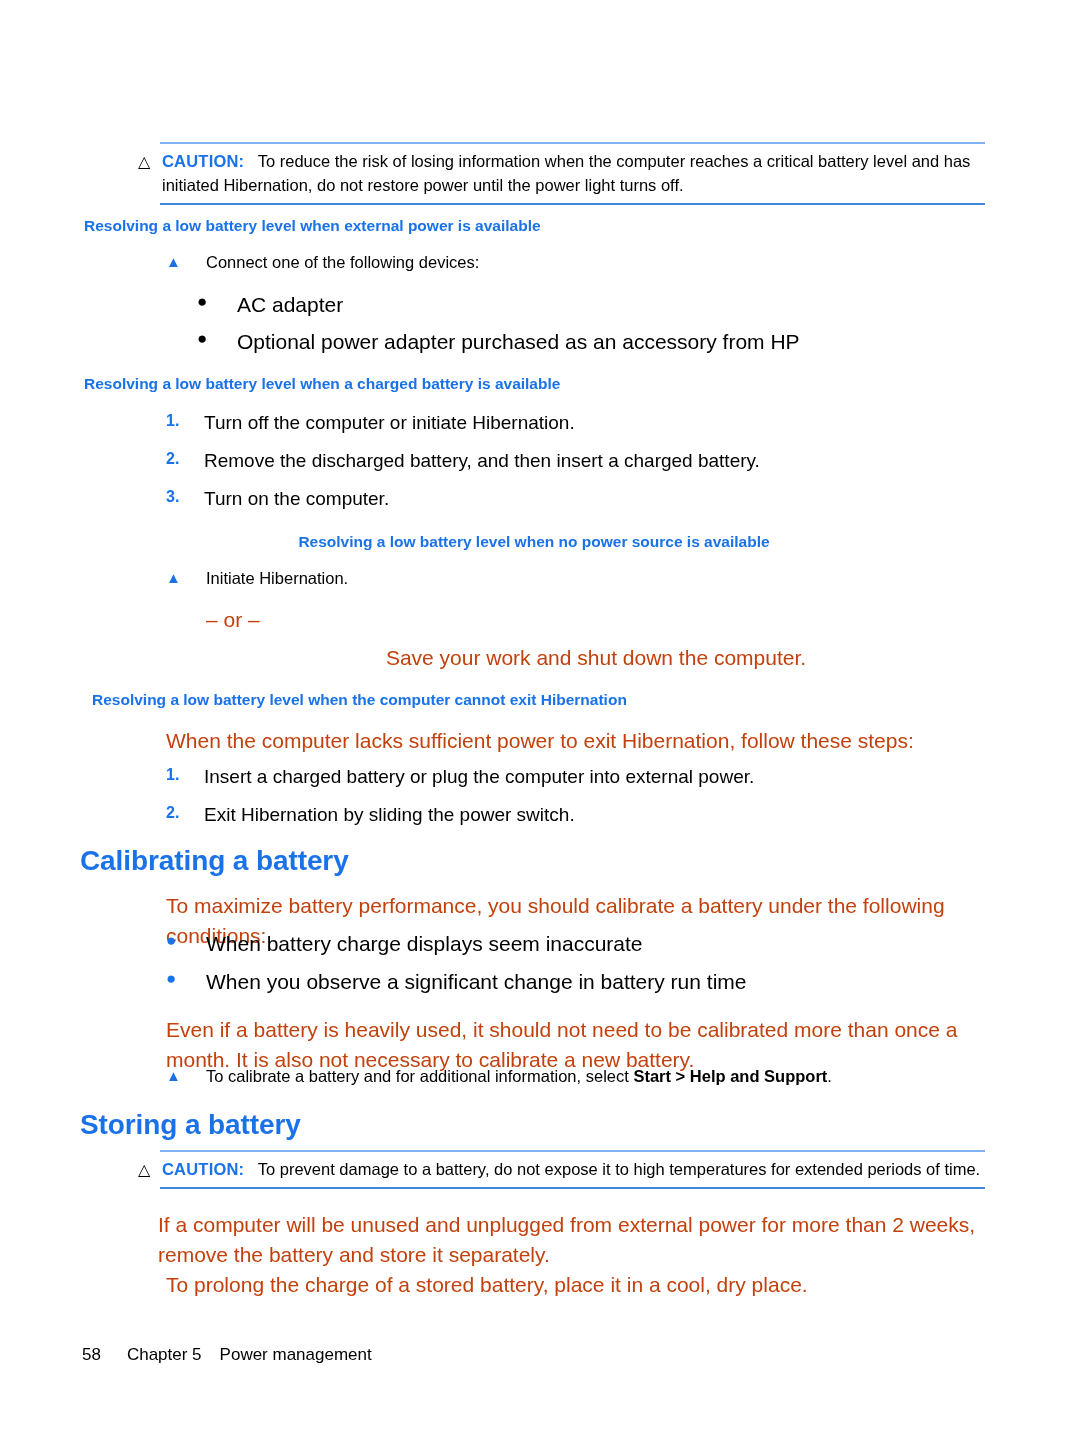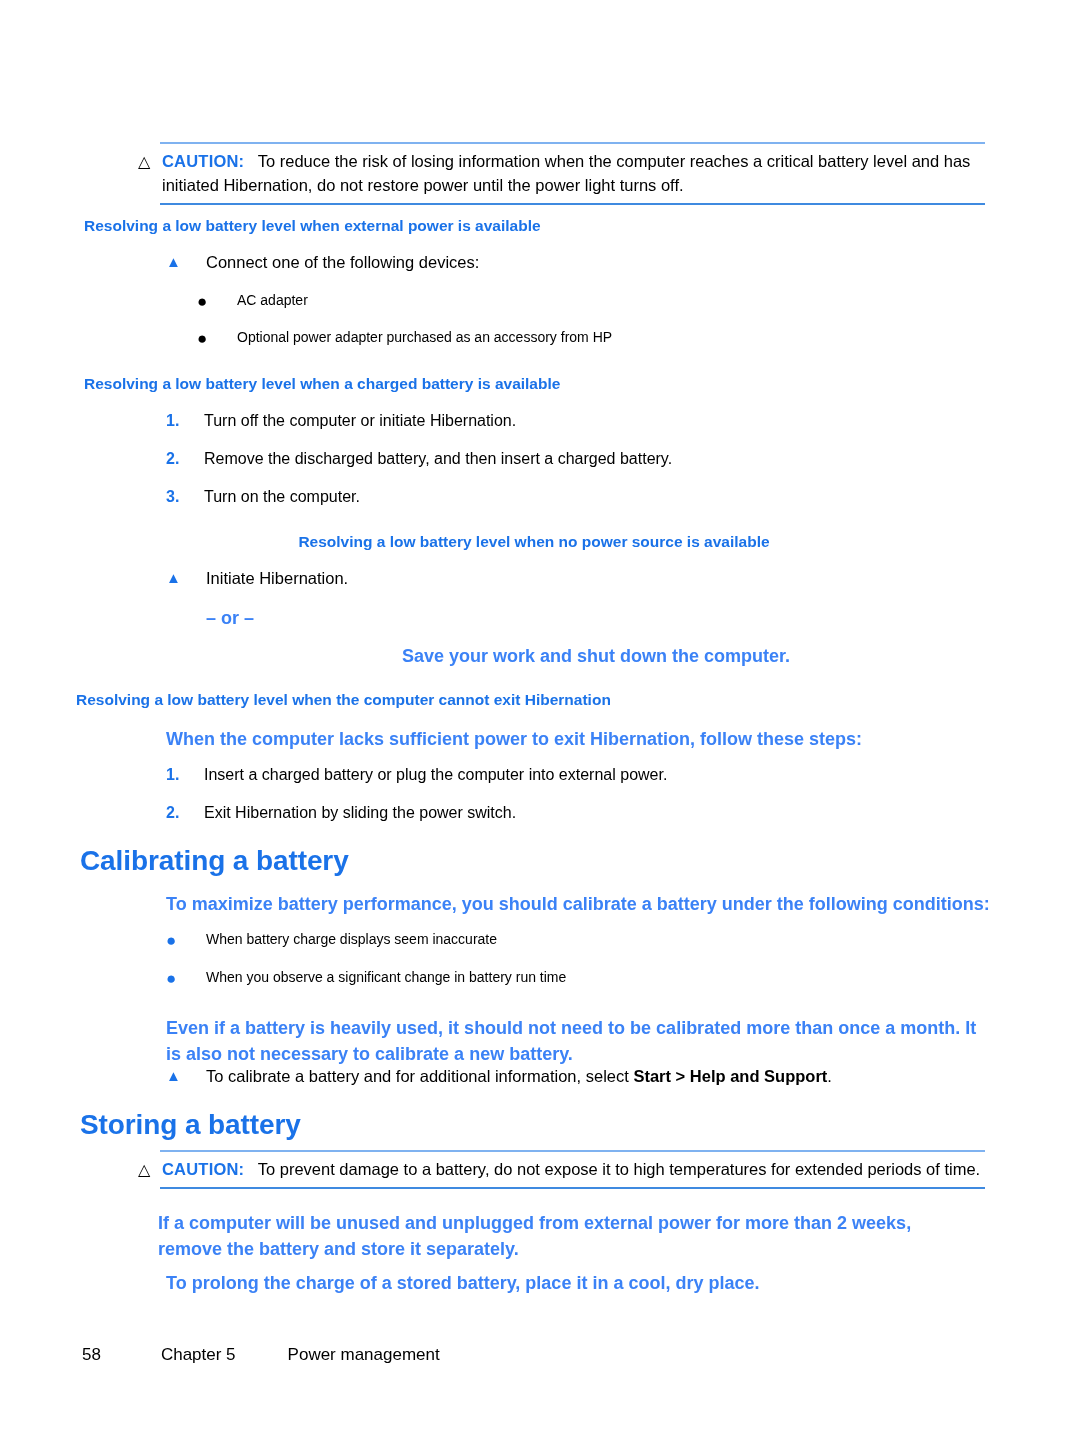--- a/index.html
+++ b/index.html
@@ -32,24 +32,23 @@
   .h3 {
     color: #1a72e8;
     font-weight: bold;
     font-size: 15.5px;
     line-height: 1.2;
     margin: 0;
   }
 
   
   .body-text {
-    font-size: 18px;
-    line-height: 1.45;
-    color: #3b82f6;
-    font-weight: bold;
+    font-size: 21px;
+    line-height: 1.45;
+    color: #c2410c;
   }
   .bold { font-weight: bold; }
 
   
   .caution {
     border-top: 2px solid #7fb2f0;
     border-bottom: 2px solid #3f8ae0;
     padding: 6px 0 5px 0;
     display: block;
     box-sizing: border-box;
@@ -106,49 +105,48 @@
     flex: 0 0 auto;
     width: 40px;
     font-size: 17px;
     line-height: 1.4;
     text-align: left;
   }
   .bullet-marker.black { color: #000; }
   .bullet-marker.blue  { color: #1a72e8; }
   .bullet-text {
     flex: 1 1 auto;
-    font-size: 14px;
+    font-size: 21px;
     line-height: 1.45;
   }
 
   .num-item {
     display: flex;
     align-items: flex-start;
   }
   .num-marker {
     flex: 0 0 auto;
     width: 38px;
     color: #1a72e8;
     font-weight: bold;
     font-size: 16px;
     line-height: 1.45;
   }
   .num-text {
     flex: 1 1 auto;
-    font-size: 16px;
+    font-size: 19px;
     line-height: 1.45;
   }
 
   
   .footer {
     font-size: 17px;
     color: #000;
     display: flex;
     align-items: baseline;
-    gap: 34px;
   }
   .footer-page { margin-right: 26px; }
   .footer-chapter { margin-right: 18px; }
 
   
   .abs { position: absolute; }
 </style>
 </head>
 <body>
 
@@ -202,21 +200,21 @@
 
   <div class="abs arrow-item" style="left:166px; top:567px; width:820px;">
     <div class="arrow-marker">▲</div>
     <div class="arrow-text">Initiate Hibernation.</div>
   </div>
 
   <div class="abs body-text" style="left:206px; top:605px; width:780px;">– or –</div>
 
   <div class="abs body-text" style="left:206px; top:643px; width:780px;text-align:center;">Save your work and shut down the computer.</div>
 
-  <div class="abs h3" style="left:76px; top:691px; width:900px;">Resolving a low battery level when the computer cannot exit Hibernation</div>
+  <div class="abs h3" style="left:92px; top:691px; width:900px;">Resolving a low battery level when the computer cannot exit Hibernation</div>
 
   <div class="abs body-text" style="left:166px; top:726px; width:820px;">When the computer lacks sufficient power to exit Hibernation, follow these steps:</div>
 
   <div class="abs num-item" style="left:166px; top:763px; width:820px;">
     <div class="num-marker">1.</div>
     <div class="num-text">Insert a charged battery or plug the computer into external power.</div>
   </div>
 
   <div class="abs num-item" style="left:166px; top:801px; width:820px;">
     <div class="num-marker">2.</div>

